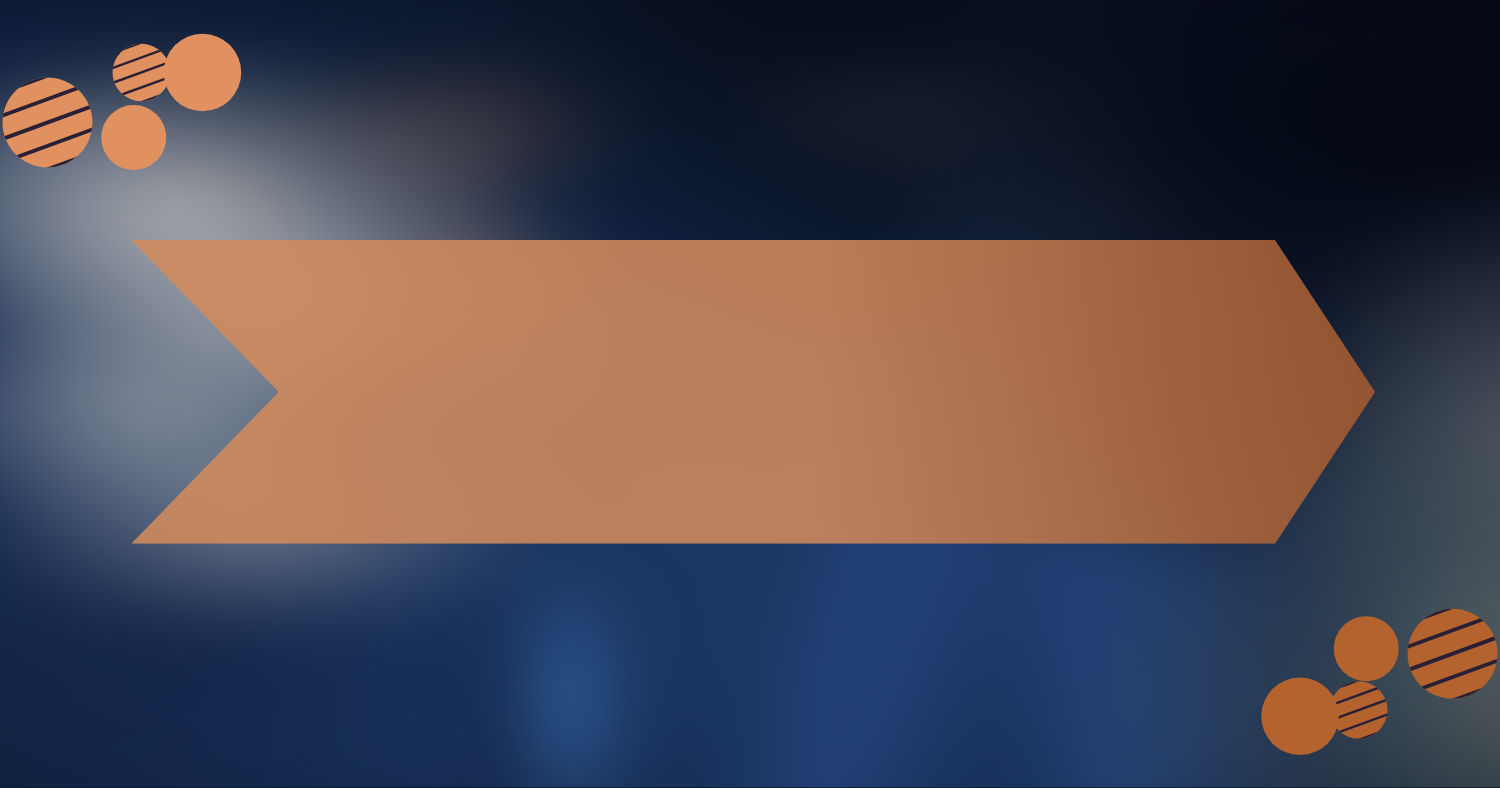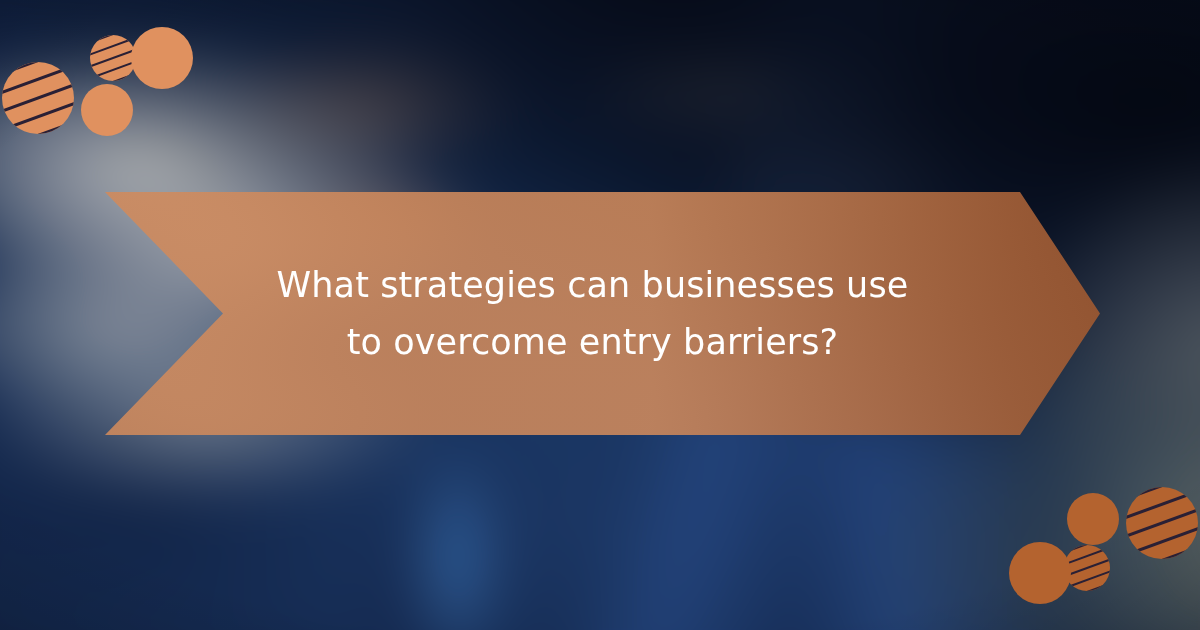--- a/index.html
+++ b/index.html
@@ -184,23 +184,20 @@
         <linearGradient id="bannerGrad" x1="0" y1="0" x2="1" y2="0">
           <stop offset="0%" id="bgStop0" stop-color="#d08a5c" stop-opacity="0.88"></stop>
           <stop offset="55%" id="bgStop1" stop-color="#d08a5c" stop-opacity="0.88"></stop>
           <stop offset="100%" id="bgStop2" stop-color="#a25a30" stop-opacity="0.88"></stop>
         </linearGradient>
       </defs>
       <polygon id="banner-poly" points="0,0 915,0 995,121.5 915,243 0,243 118,121.5" fill="url(#bannerGrad)"></polygon>
     </svg>
   </div>
 
-  <div class="banner-text">
-    <h1>What strategies can businesses use to overcome entry barriers?</h1>
-  </div>
 
   <div class="deco" style="left:990px;top:470px;">
     <svg width="240" height="170" viewBox="0 0 240 170" id="deco-br">
         <clipPath id="deco-br-clip-0">
           <circle cx="172" cy="53" r="36"></circle>
         </clipPath>
         <g>
           <circle cx="172" cy="53" r="36" fill="#b4632f"></circle>
           <g clip-path="url(#deco-br-clip-0)">
             <line x1="110.80000000000001" y1="19.160000000000004" x2="233.2" y2="-25.479999999999997" stroke="#2a2035" stroke-width="3.06"></line>

